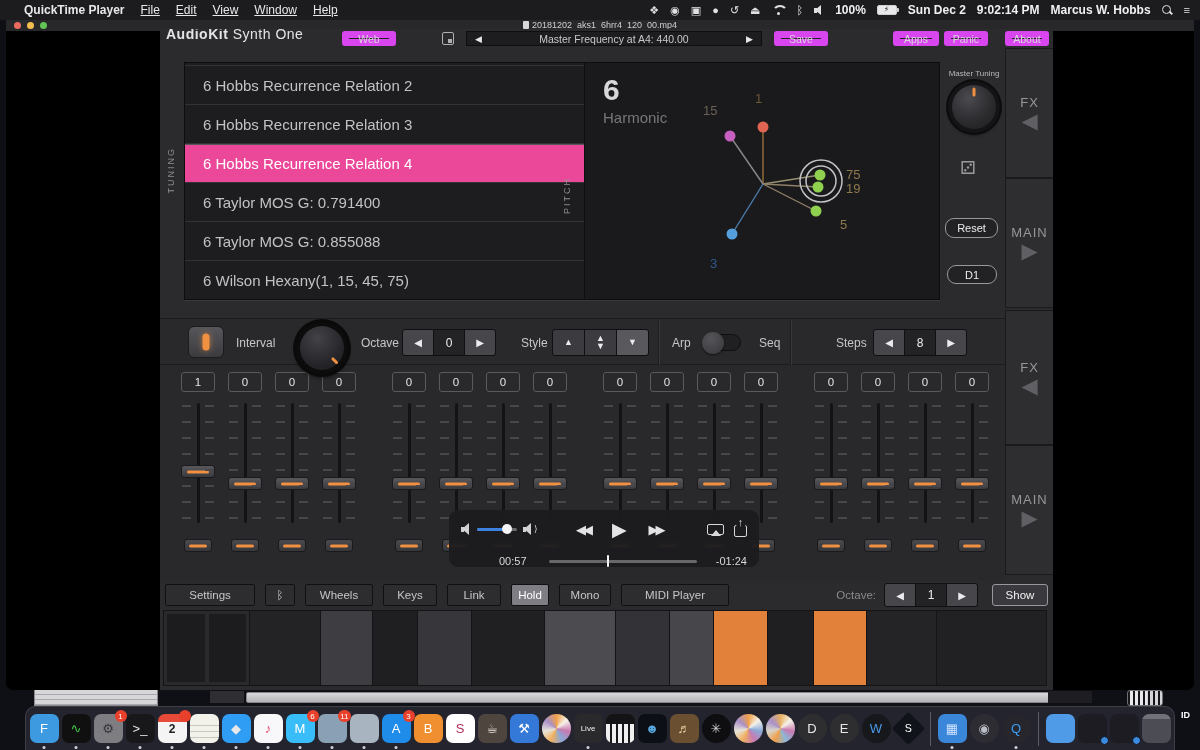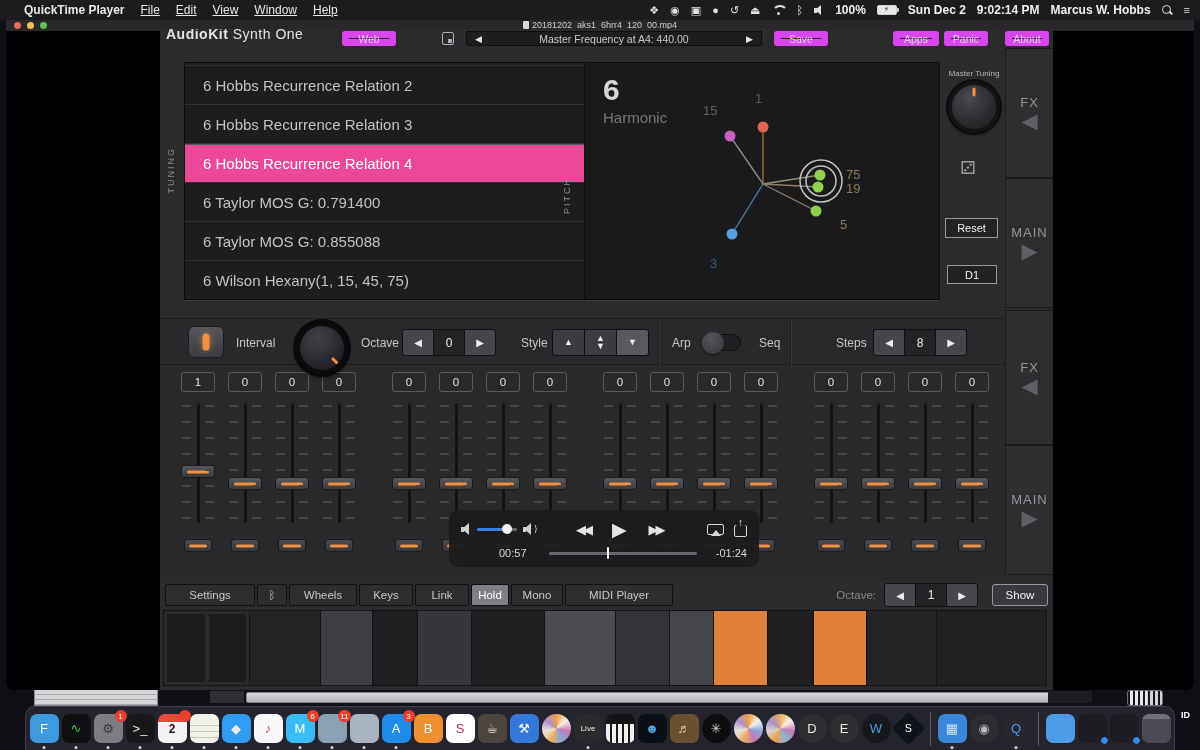--- a/index.html
+++ b/index.html
@@ -66,21 +66,21 @@
   .ptype { position:absolute; left:18px; top:46px; font-size:15px; color:#77777b; }
   #pitch-graph { position:absolute; left:0; top:0; width:356px; height:238px; }
 
   .mt-label { position:absolute; left:779px; top:40px; width:70px; text-align:center; font-size:8px; color:#b8b8ba; }
   .knob { border-radius:50%; position:absolute; }
   .knob .cap { position:absolute; inset:4px; border-radius:50%; background:radial-gradient(circle at 38% 30%, #4a4a4f, #2a2a2d 60%, #1d1d20); }
   .knob .mark { position:absolute; left:50%; top:50%; width:3px; height:9px; background:#f09040; border-radius:2px; }
   #master-knob { left:788px; top:52px; width:52px; height:52px; background:#141416; box-shadow:0 0 0 2px #0c0c0d, 0 2px 3px rgba(0,0,0,.6); }
   #master-knob .mark { transform:translate(-50%,-50%) rotate(0deg) translateY(-15px); }
   .dice { position:absolute; left:800px; top:128px; font-size:18px; color:#9a9a9e; }
-  .sbtn-sm { position:absolute; background:#222225; border:1px solid #98989c; border-radius:0; color:#ececee; font-size:11px; display:flex; align-items:center; justify-content:center; }
+  .sbtn-sm { position:absolute; background:#222225; border:1px solid #98989c; border-radius:9px; color:#ececee; font-size:11px; display:flex; align-items:center; justify-content:center; }
 
   #nav-col { position:absolute; left:845px; top:19px; width:48px; height:527px; }
   .navtab { background:#2e2e31; border:1px solid #1a1a1c; border-right:none; display:flex; flex-direction:column; align-items:center; justify-content:center; gap:0px; }
   .navtab .nlabel { color:#97979b; font-size:13px; letter-spacing:1px; }
   .navtab .ntri { color:#5f5f64; font-size:21px; line-height:1; }
 
   
   .arprow { position:absolute; left:0; top:289px; width:845px; height:47px; background:#29292b; border-top:1px solid #1c1c1e; border-bottom:1px solid #1c1c1e; }
   .lamp { position:absolute; left:28px; top:7px; width:36px; height:32px; border-radius:6px; background:linear-gradient(180deg,#56565b,#3b3b3f); border:1px solid #1c1c1e; }
   .lamp:after { content:""; position:absolute; left:50%; top:50%; transform:translate(-50%,-50%); width:7px; height:17px; border-radius:4px; background:#f09040; box-shadow:0 0 6px #f09040aa; }
@@ -107,21 +107,21 @@
   .srail:before, .srail:after { content:""; position:absolute; top:2px; bottom:2px; width:9px; background:repeating-linear-gradient(180deg,#47474b 0 2px, transparent 2px 16px); }
   .srail:before { left:1px; } .srail:after { right:1px; }
   .sline { position:absolute; left:50%; margin-left:-1.5px; width:3px; top:0; bottom:0; background:#131315; border-radius:2px; }
   .shandle { position:absolute; left:0; width:34px; height:13px; border-radius:3px; background:linear-gradient(180deg,#57575c,#3a3a3e); border:1px solid #1a1a1c; }
   .shandle:after { content:""; position:absolute; left:50%; top:50%; transform:translate(-50%,-50%); width:22px; height:3px; background:#f09040; border-radius:2px; }
   .sbot { width:28px; height:13px; margin-top:16px; border-radius:3px; background:linear-gradient(180deg,#4a4a4f,#35353a); border:1px solid #191a1c; position:relative; }
   .sbot:after { content:""; position:absolute; left:50%; top:50%; transform:translate(-50%,-50%); width:18px; height:3px; background:#f09040; border-radius:2px; }
 
   
   .brow { position:absolute; left:5px; top:554px; width:883px; height:24px; display:flex; align-items:center; }
-  .bbtn { height:22px; background:#2d2d30; border:1px solid #101012; border-radius:2px; color:#c6c6c8; font-size:11.5px; display:flex; align-items:center; justify-content:center; margin-right:2px; }
+  .bbtn { height:22px; background:#2d2d30; border:1px solid #101012; border-radius:2px; color:#c6c6c8; font-size:11.5px; display:flex; align-items:center; justify-content:center; margin-right:10px; }
   .bbtn.active { background:#7e7e84; color:#fff; }
   .oct-label { color:#8a8a8c; font-size:11.5px; margin:0 8px 0 auto; }
   .brow .stepper { position:static; height:24px; }
   .showbtn { width:56px; height:22px; margin-left:14px; background:#3a3a3e; border:1px solid #98989c; border-radius:3px; color:#f0f0f2; font-size:11.5px; display:flex; align-items:center; justify-content:center; }
 
   
   .kbd { position:absolute; left:3px; top:581px; width:884px; height:76px; background:#141416; display:flex; gap:1px; padding:1px; }
   .kpocket { width:93px; background:#2a2a2d; display:flex; gap:4px; padding:3px; }
   .kpocket .key { flex:1; }
   .key { height:100%; }
@@ -136,21 +136,21 @@
   .volsl { position:relative; width:40px; height:3px; background:#6a6a6e; border-radius:2px; margin:0 6px; }
   .volfill { position:absolute; left:0; top:0; bottom:0; background:#3b82e0; border-radius:2px; }
   .volknob { position:absolute; top:50%; width:10px; height:10px; border-radius:50%; background:#f4f4f6; transform:translate(-50%,-50%); }
   .transport { flex:1; display:flex; align-items:center; justify-content:center; gap:22px; color:#e4e4e6; }
   .tbtn { letter-spacing:-3px; font-size:13px; }
   .tbtn.play { font-size:19px; letter-spacing:0; }
   .mon { position:relative; width:17px; height:11px; border:1.5px solid #d8d8da; border-radius:2px; margin:0 10px 0 6px; }
   .mon:after { content:""; position:absolute; left:3px; top:5px; border-left:5px solid transparent; border-right:5px solid transparent; border-bottom:6px solid #d8d8da; }
   .share { position:relative; width:13px; height:12px; border:1.5px solid #d8d8da; border-radius:2px; margin-top:3px; }
   .share:after { content:"↑"; position:absolute; top:-10px; left:50%; transform:translateX(-50%); background:#1c1c1f; padding:0 2px; font-size:11px; color:#d8d8da; }
-  .row2 { display:flex; align-items:center; margin-top:8px;padding-left:38px; }
+  .row2 { display:flex; align-items:center; margin-top:16px;padding-left:38px; }
   .time { color:#d8d8da; font-size:11px; width:42px; }
   .time.rt { text-align:right; }
   .ptrack { position:relative; flex:1; height:3px; background:#68686c; border-radius:2px; margin:0 8px; }
   .phead { position:absolute; top:50%; width:2px; height:12px; background:#f4f4f6; transform:translate(-1px,-50%); border-radius:1px; }
 
   
   .dock { position:absolute; left:25px; right:25px; bottom:0; height:44px; background:rgba(42,42,52,.82); border:1px solid rgba(255,255,255,.12); border-bottom:none; border-radius:10px 10px 0 0; display:flex; align-items:center; justify-content:center; gap:3px; padding:0 6px; z-index:55; }
   .dicon { position:relative; width:29px; height:29px; border-radius:7px; display:flex; align-items:center; justify-content:center; font-size:13px; flex:none; }
   .dicon.circle { border-radius:50%; }
   .dicon.diamond { transform:rotate(45deg) scale(.82); border-radius:4px; }

